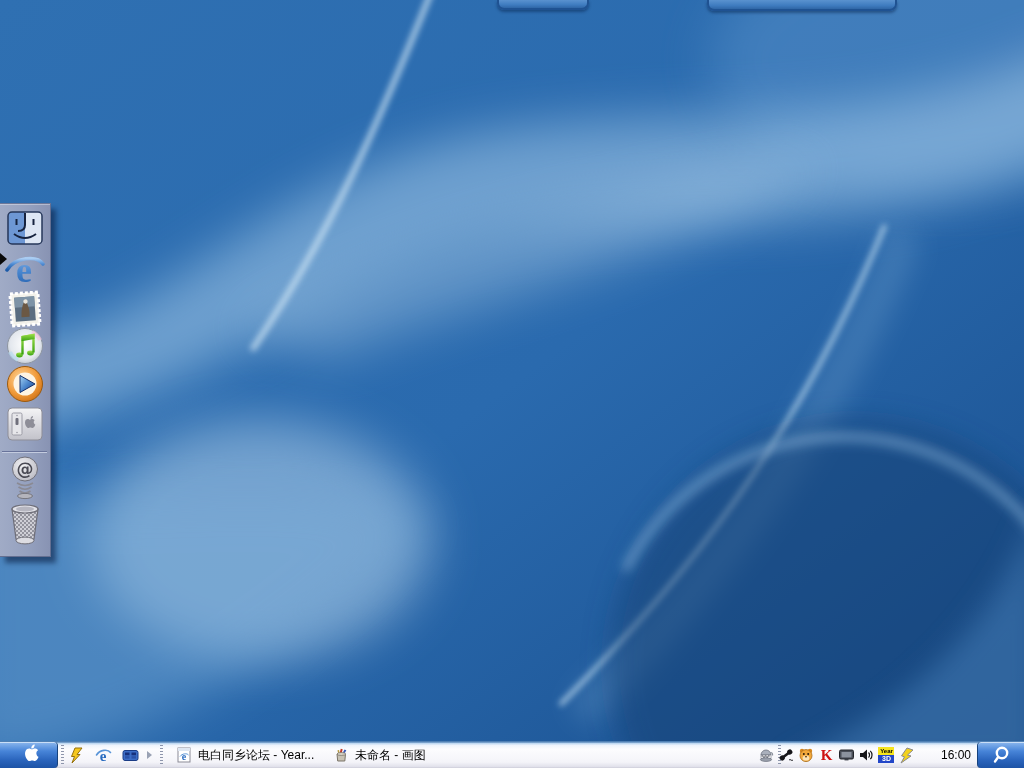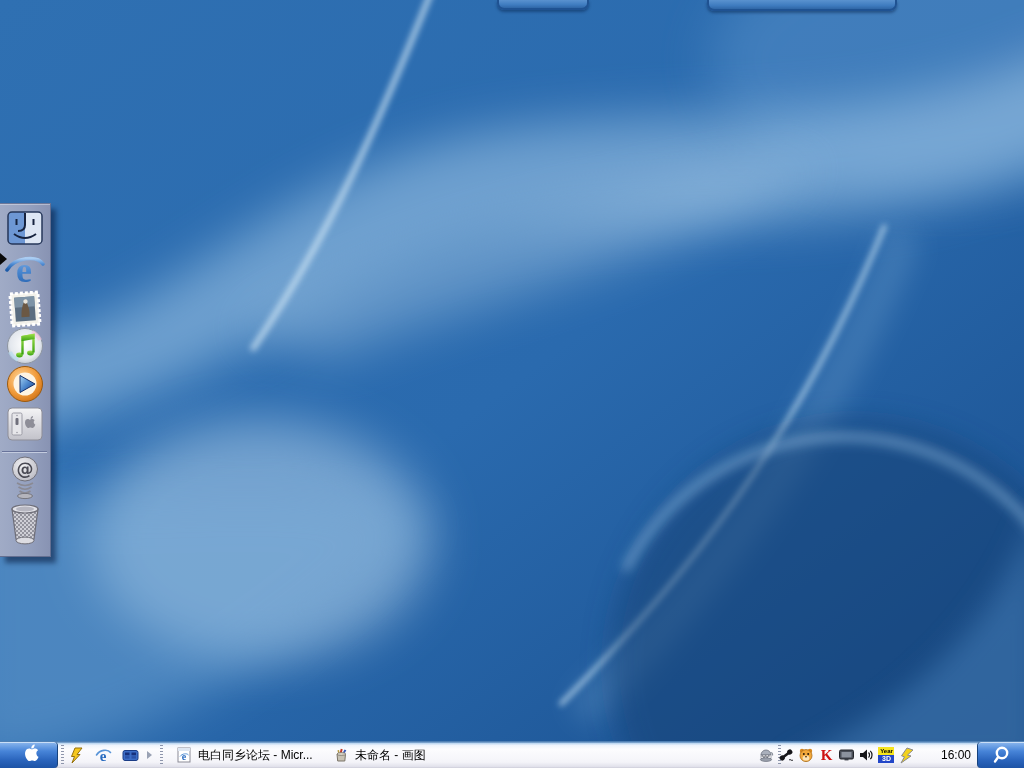--- a/index.html
+++ b/index.html
@@ -310,21 +310,21 @@
 
   <div class="abs dotted-sep" style="left:160px;"></div>
 
   <div class="abs task-button" id="task-1">
     <svg width="16" height="16" viewBox="0 0 16 16">
       <rect x="2" y="1" width="12" height="14" fill="#ffffff" stroke="#8a8a96" stroke-width="1"></rect>
       <rect x="2" y="1" width="12" height="3" fill="#dfe7f2"></rect>
       <text x="8" y="12.5" font-size="10" font-weight="bold" text-anchor="middle" font-family="Liberation Serif, DejaVu Serif, serif" fill="#2a6cc0">e</text>
       <path d="M4 9.5 C 6 6.5 11 6 12.5 8" stroke="#5a95d8" stroke-width="1" fill="none"></path>
     </svg>
-    <span>电白同乡论坛 - Micr...</span>
+    <span>电白同乡论坛 - Year...</span>
   </div>
 
   <div class="abs task-button" id="task-2">
     <svg width="16" height="16" viewBox="0 0 16 16">
       <rect x="7" y="2" width="2" height="6" fill="#c03a28" transform="rotate(14 8 5)"></rect>
       <rect x="10" y="2.5" width="2" height="6" fill="#3858b8" transform="rotate(28 11 5.5)"></rect>
       <rect x="5" y="3" width="1.6" height="6" fill="#b89a40" transform="rotate(-10 5.8 6)"></rect>
       <path d="M4 7 L12.5 7 L11.8 14 L4.7 14 Z" fill="#c8c2b4" stroke="#7a7468" stroke-width="1"></path>
       <ellipse cx="8.25" cy="7" rx="4.25" ry="1.4" fill="#ddd8cc" stroke="#7a7468" stroke-width="0.8"></ellipse>
     </svg>

